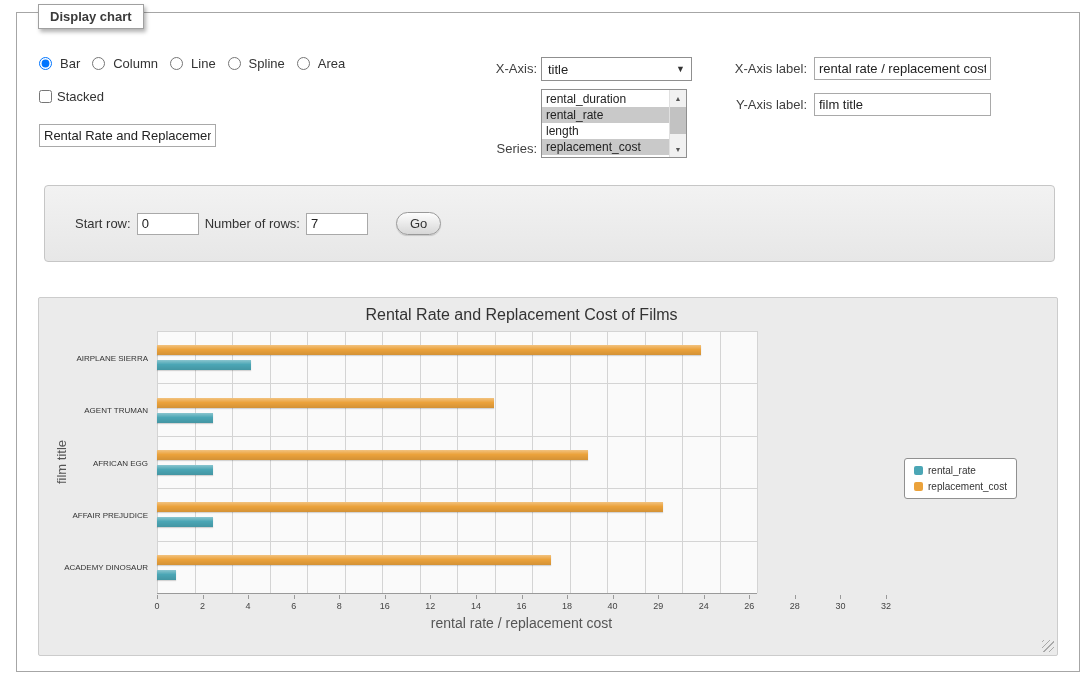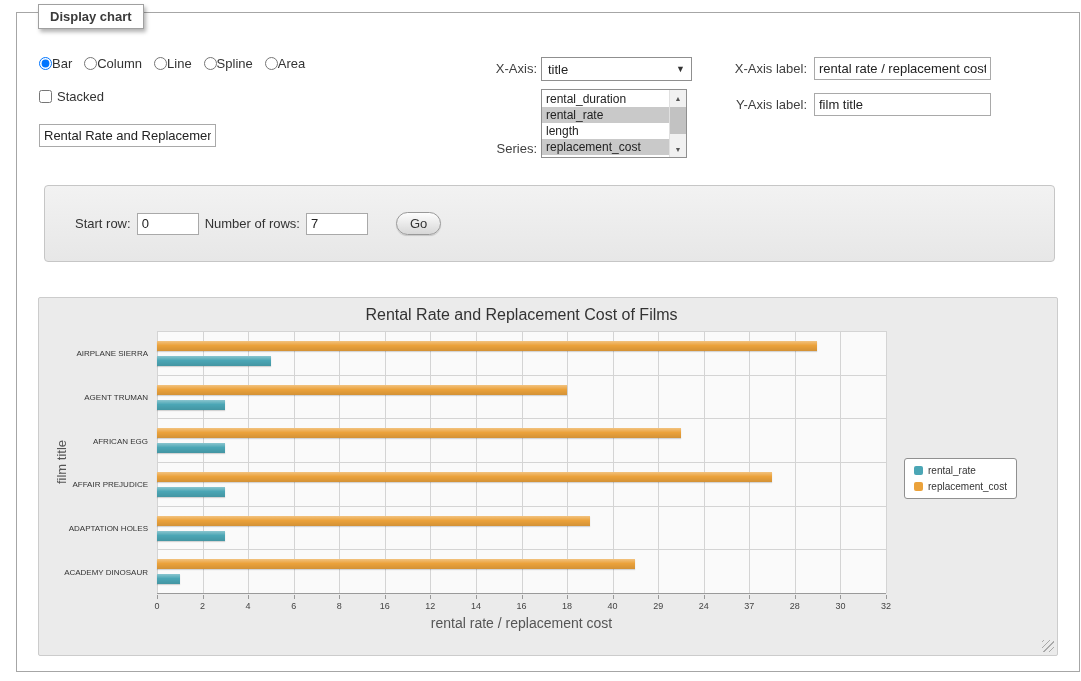--- a/index.html
+++ b/index.html
@@ -9,21 +9,21 @@
 
   .outer-fieldset { position:absolute; left:8px; top:12px; width:1064px; height:660px;
     border:1px solid #a6a6a6; background:#fff; }
   .panel-legend { position:absolute; left:21px; top:-9px; background:#fff; border:1px solid #a0a0a0;
     padding:4px 11px; font-size:13px; font-weight:bold; color:#3b3b3b;
     box-shadow:2px 3px 4px rgba(0,0,0,0.3); z-index:5; }
 
   
   .radio-group { position:absolute; left:22px; top:43px; display:flex; gap:12px; align-items:center;
     font-size:13px; color:#333; }
-  .radio-item { display:flex; align-items:center; gap:0; cursor:default; }
+  .radio-item { display:flex; align-items:center; gap:8px; cursor:default; }
   .radio-item input { width:13px; height:13px; }
   .stacked-row { position:absolute; left:22px; top:76px; display:flex; align-items:center; gap:5px;
     font-size:13px; color:#333; }
   .stacked-row input { width:13px; height:13px; }
   .text-input { border:1px solid #a9a9a9; font-size:13px; padding:2px 4px;
     font-family:"Liberation Sans",sans-serif; color:#222; background:#fff; }
   .title-input { position:absolute; left:22px; top:111px; width:177px; height:23px; }
 
   .form-label { position:absolute; font-size:13px; color:#3f3f3f; text-align:right; }
   .lbl-xaxis { left:430px; top:48px; width:90px; }
@@ -60,21 +60,21 @@
   .rows-panel .num-input { width:62px; height:22px; }
   .go-button { margin-left:22px; padding:3px 13px; border-radius:12px; border:1px solid #999;
     background:linear-gradient(#fdfdfd,#d7d7d7); font-size:13px; color:#333;
     font-family:"Liberation Sans",sans-serif; box-shadow:0 1px 1px rgba(0,0,0,0.15); }
 
   
   .chart-box { position:absolute; left:21px; top:284px; width:1020px; height:359px;
     background:#ebebeb; border:1px solid #ccc; border-radius:2px; }
   .chart-title { position:absolute; left:118px; top:8px; width:729px; text-align:center;
     font-size:16px; color:#333; }
-  .chart-plot { position:absolute; left:118px; top:33px; width:729px; height:263px;
+  .chart-plot { position:absolute; left:118px; top:33px; width:600px; height:263px;
     background:#fafafa; border-bottom:1px solid #9a9a9a; }
   .vgrid { position:absolute; top:0; bottom:0; width:1px; background:#d4d4d4; }
   .rows-wrap { position:absolute; left:0; top:0; width:100%; height:100%; display:flex;
     flex-direction:column; }
   .cat-row { flex:1; position:relative; border-top:1px solid #d4d4d4; display:flex;
     flex-direction:column; justify-content:center; gap:5px; }
   .cat-label { position:absolute; left:-9px; top:50%; transform:translate(-100%,-50%);
     font-size:8px; color:#333; white-space:nowrap; }
   .bar { height:10px; position:relative; z-index:2;
     background-image:linear-gradient(rgba(255,255,255,0.35), rgba(255,255,255,0) 45%, rgba(0,0,0,0.10));
@@ -185,25 +185,20 @@
               <div class="cat-label">AFRICAN EGG</div>
               <div class="bar" style="width: 71.8438%; background-color: rgb(235, 162, 59);"></div>
               <div class="bar" style="width: 9.34375%; background-color: rgb(75, 166, 181);"></div>
             </div>
             <div class="cat-row">
               <div class="cat-label">AFFAIR PREJUDICE</div>
               <div class="bar" style="width: 84.3438%; background-color: rgb(235, 162, 59);"></div>
               <div class="bar" style="width: 9.34375%; background-color: rgb(75, 166, 181);"></div>
             </div>
             <div class="cat-row">
-              <div class="cat-label">ADAPTATION HOLES</div>
-              <div class="bar" style="width: 59.3437%; background-color: rgb(235, 162, 59);"></div>
-              <div class="bar" style="width: 9.34375%; background-color: rgb(75, 166, 181);"></div>
-            </div>
-            <div class="cat-row">
               <div class="cat-label">ACADEMY DINOSAUR</div>
               <div class="bar" style="width: 65.5938%; background-color: rgb(235, 162, 59);"></div>
               <div class="bar" style="width: 3.09375%; background-color: rgb(75, 166, 181);"></div>
             </div>
           </div>
       <div class="vgrid" style="left: 0%;"></div>
           <div class="vgrid" style="left: 6.25%;"></div>
           <div class="vgrid" style="left: 12.5%;"></div>
           <div class="vgrid" style="left: 18.75%;"></div>
           <div class="vgrid" style="left: 25%;"></div>
@@ -246,21 +241,21 @@
           <div class="x-ticklabel" style="left: 18.75%;">6</div>
           <div class="x-ticklabel" style="left: 25%;">8</div>
           <div class="x-ticklabel" style="left: 31.25%;">16</div>
           <div class="x-ticklabel" style="left: 37.5%;">12</div>
           <div class="x-ticklabel" style="left: 43.75%;">14</div>
           <div class="x-ticklabel" style="left: 50%;">16</div>
           <div class="x-ticklabel" style="left: 56.25%; text-align: center;">18</div>
           <div class="x-ticklabel" style="left: 62.5%;">40</div>
           <div class="x-ticklabel" style="left: 68.75%;">29</div>
           <div class="x-ticklabel" style="left: 75%;">24</div>
-          <div class="x-ticklabel" style="left: 81.25%;">37</div>
+          <div class="x-ticklabel" style="left: 81.25%;">26</div>
           <div class="x-ticklabel" style="left: 87.5%;">28</div>
           <div class="x-ticklabel" style="left: 93.75%;">30</div>
           <div class="x-ticklabel" style="left: 100%;">32</div>
         </div>
       <div class="x-axis-title">rental rate / replacement cost</div>
       <div class="chart-legend">
           <div class="legend-entry">
             <div class="legend-swatch" style="background-color: rgb(75, 166, 181);"></div>
             <div class="legend-text">rental_rate</div>
           </div>

